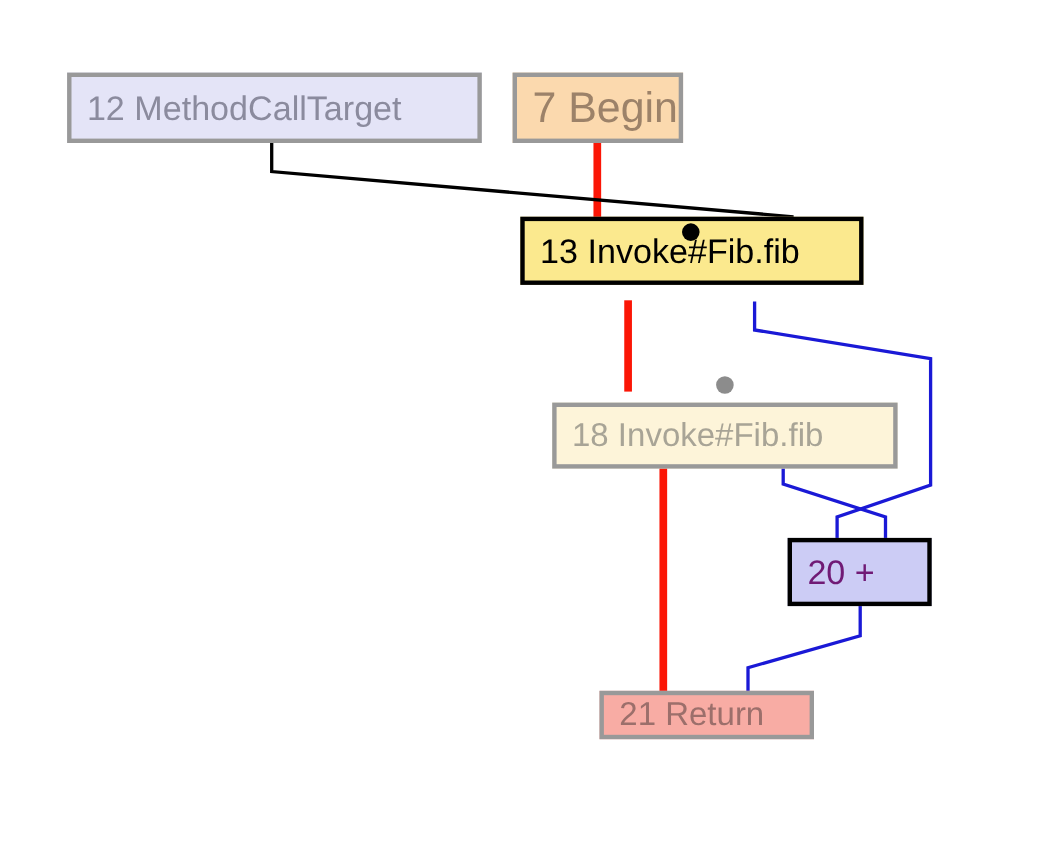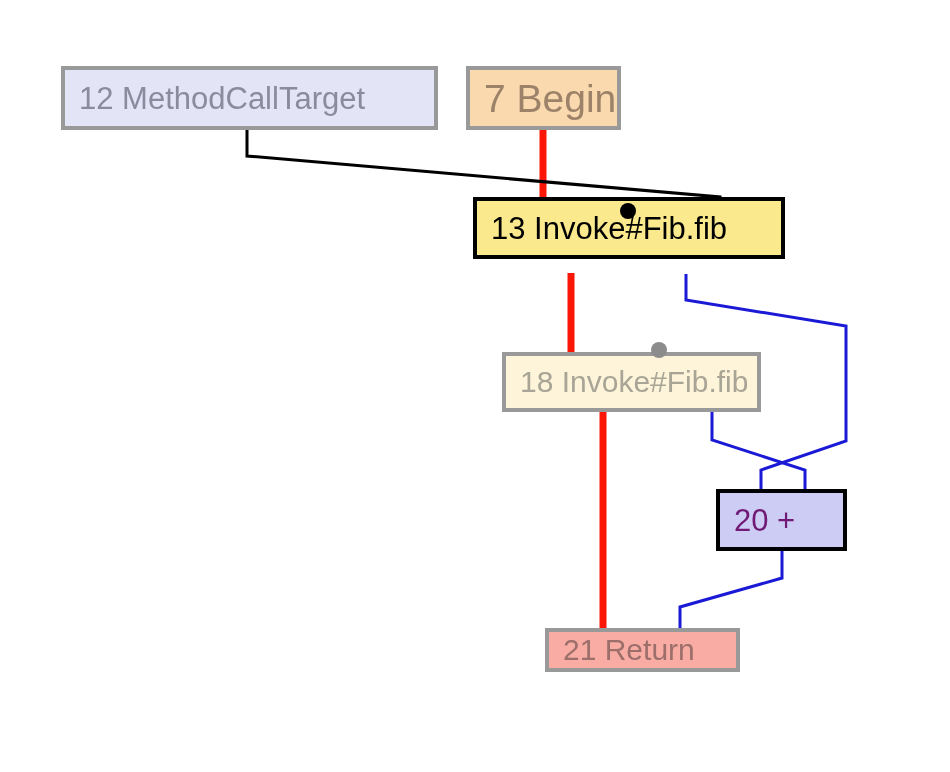--- a/index.html
+++ b/index.html
@@ -74,21 +74,21 @@
   <div id="node-layer">
       <div class="node inactive" style="left: 61px; top: 66px; width: 377px; height: 64px; background: rgb(228, 228, 247); border-color: rgb(153, 153, 153);">
         <span class="node-label" style="color: rgb(139, 139, 158); font-size: 31px;">12 MethodCallTarget</span>
       </div>
       <div class="node inactive" style="left: 466px; top: 66px; width: 155px; height: 64px; background: rgb(251, 217, 174); border-color: rgb(153, 153, 153);">
         <span class="node-label" style="color: rgb(156, 130, 105); font-size: 39px;">7 Begin</span>
       </div>
       <div class="node active" style="left: 473px; top: 197px; width: 312px; height: 62px; background: rgb(251, 233, 142); border-color: rgb(0, 0, 0);">
         <span class="node-label" style="color: rgb(0, 0, 0); font-size: 31px;">13 Invoke#Fib.fib</span>
       </div>
-      <div class="node inactive" style="left: 502px; top: 352px; width: 259px; height: 60px; background: rgb(253, 244, 217); border-color: rgb(153, 153, 153);">
+      <div class="node inactive" style="left: 502px; top: 366px; width: 314px; height: 60px; background: rgb(253, 244, 217); border-color: rgb(153, 153, 153);">
         <span class="node-label" style="color: rgb(168, 164, 150); font-size: 30px;">18 Invoke#Fib.fib</span>
       </div>
       <div class="node active" style="left: 716px; top: 489px; width: 131px; height: 62px; background: rgb(204, 204, 245); border-color: rgb(0, 0, 0);">
         <span class="node-label" style="color: #701a75; font-size: 31px;">20 +</span>
       </div>
       <div class="node inactive" style="left: 545px; top: 628px; width: 195px; height: 44px; background: rgb(248, 172, 164); border-color: rgb(153, 153, 153);">
         <span class="node-label" style="color: rgb(156, 111, 107); font-size: 30px;">21 Return</span>
       </div>
     </div>
   <div id="port-layer">

